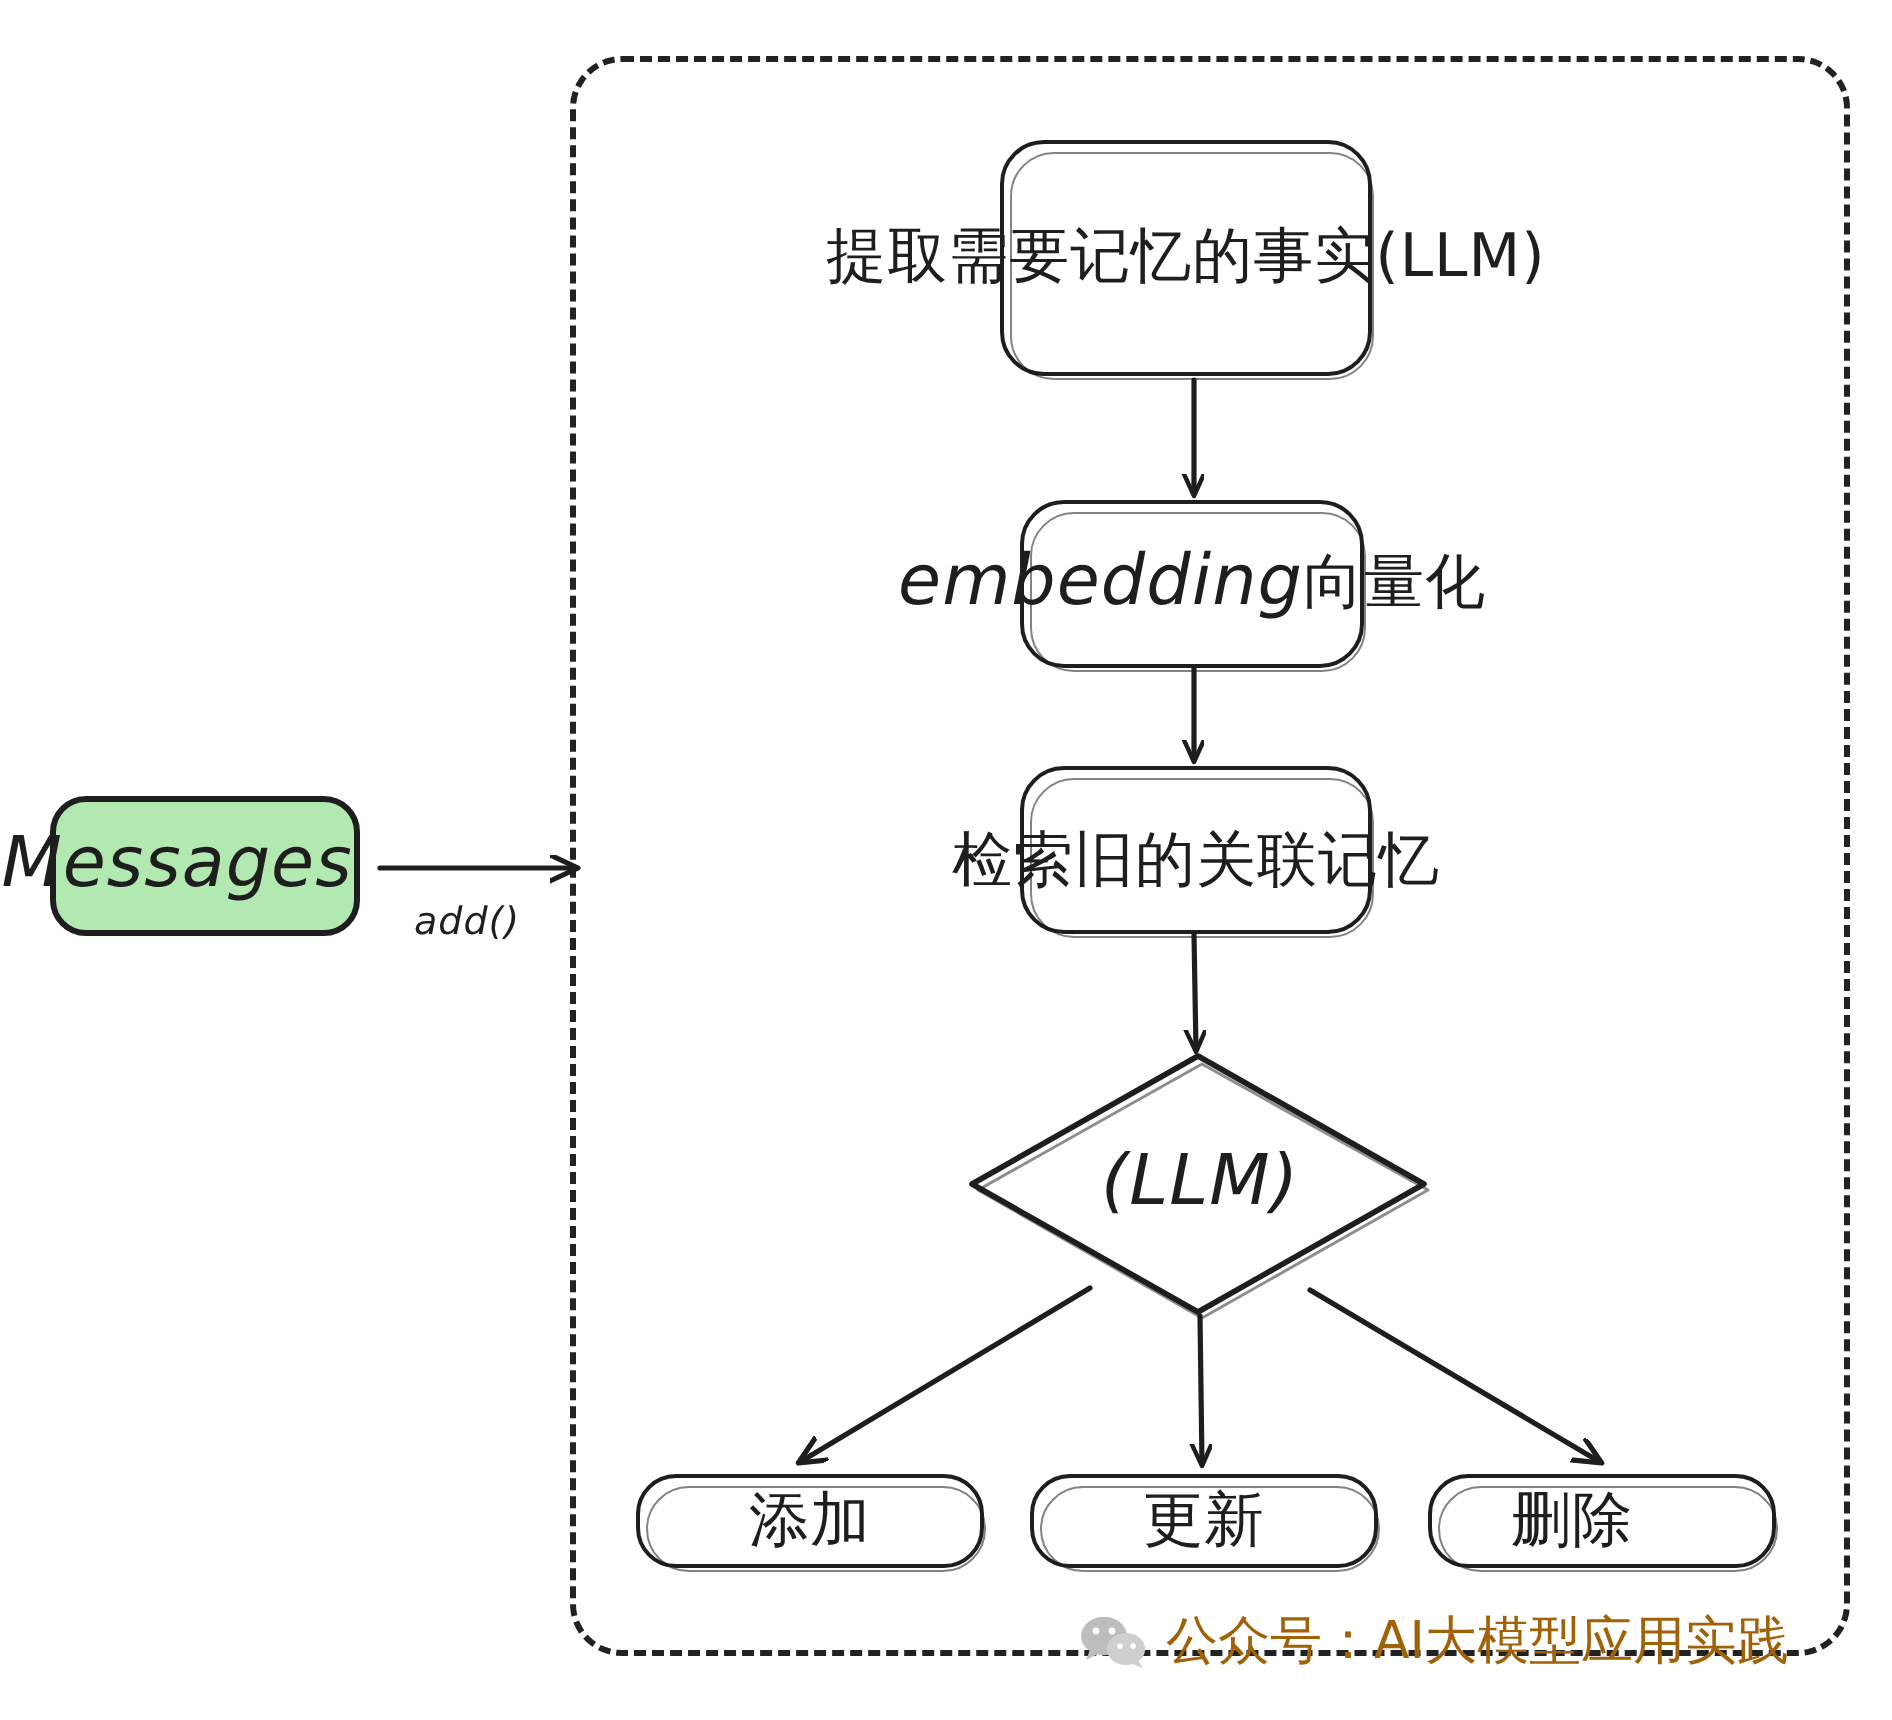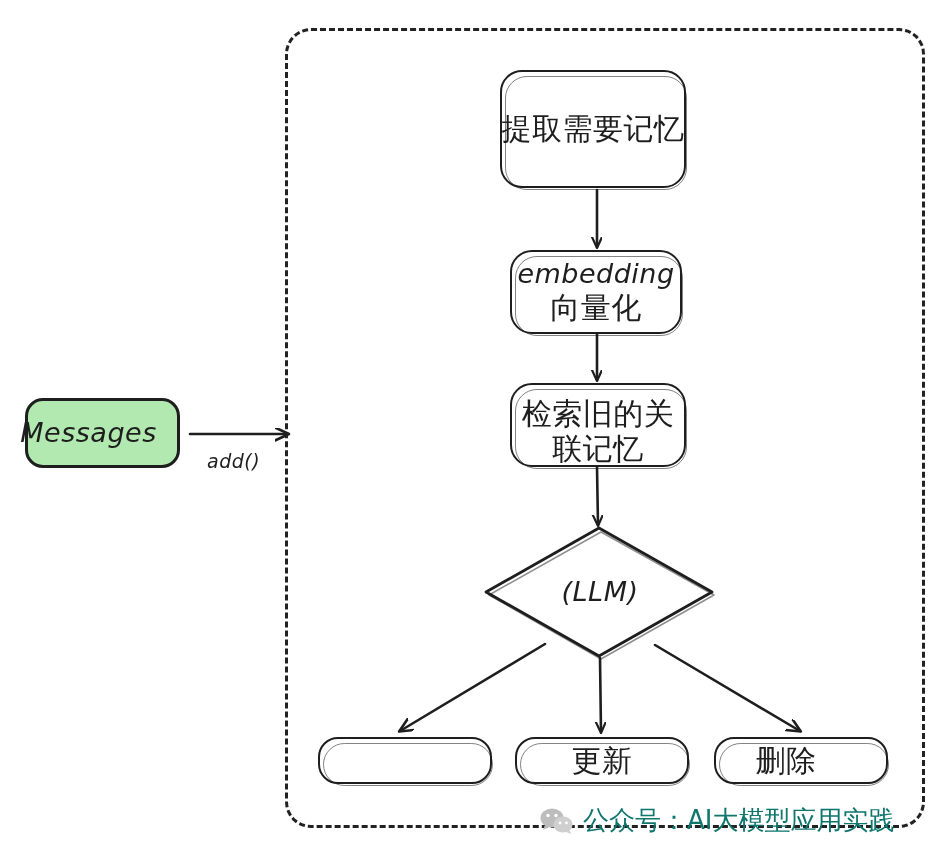--- a/index.html
+++ b/index.html
@@ -20,36 +20,35 @@
   #diagram-svg {
     position: absolute;
     left: 0;
     top: 0;
     width: 946px;
     height: 860px;
   }
   .node-label {
     position: absolute;
     display: flex;
-    flex-direction: column;
     align-items: center;
     justify-content: center;
     color: #1e1e1e;
     line-height: 1.18;
     pointer-events: none;
     white-space: pre;
   }
   .cn {
     font-family: "DejaVu Sans", sans-serif;
     font-size: 30px;
     letter-spacing: 0.5px;
   }
   .mono-hand {
     font-family: "DejaVu Sans", sans-serif;
-    font-size: 27px;
+    font-size: 35px;
     font-style: italic;
     letter-spacing: 0.5px;
   }
   .edge-label {
     position: absolute;
     color: #1e1e1e;
     font-family: "DejaVu Sans", sans-serif;
     font-size: 19px;
     font-style: italic;
     letter-spacing: 0.5px;
@@ -94,21 +93,21 @@
     left: 540px;
     top: 803px;
     display: flex;
     align-items: center;
     gap: 9px;
     color: #b8b8b8;
     font-family: "DejaVu Sans", sans-serif;
     font-size: 26px;
     white-space: nowrap;
   }
-  #watermark .wm-text { color: #0f766e; }
+  #watermark .wm-text { color: #a16207; }
   .wechat-icon { display: block; }
 </style>
 </head>
 <body>
 
 <div id="canvas">
 
   <div id="dashed-region"></div>
 
   <svg id="diagram-svg" viewBox="0 0 946 860" xmlns="http://www.w3.org/2000/svg">
@@ -147,39 +146,43 @@
     <span>Messages</span>
   </div>
 
   <div class="edge-label" style="left:207px; top:450px;">
     <span>add()</span>
   </div>
 
   <div class="box shadow" style="left:500px; top:70px; width:186px; height:118px;"></div>
   <div class="node-label cn" style="left:500px; top:70px; width:186px; height:118px;">
     <span>提取需要记忆</span>
+    <span>的事实(LLM)</span>
   </div>
 
   <div class="box shadow" style="left:510px; top:250px; width:172px; height:84px;"></div>
   <div class="node-label" style="left:510px; top:250px; width:172px; height:84px;">
     <span class="mono-hand">embedding</span>
     <span class="cn">向量化</span>
   </div>
 
   <div class="box shadow" style="left:510px; top:383px; width:176px; height:84px;"></div>
   <div class="node-label cn" style="left:510px; top:383px; width:176px; height:96px;">
     <span>检索旧的关</span>
     <span>联记忆</span>
   </div>
 
   <div class="node-label" style="left:486px; top:528px; width:228px; height:128px;">
     <span class="mono-hand">(LLM)</span>
   </div>
 
   <div class="box shadow" style="left:318px; top:737px; width:174px; height:47px; border-radius:20px;"></div>
+  <div class="node-label cn" style="left:318px; top:737px; width:174px; height:47px;">
+    <span>添加</span>
+  </div>
 
   <div class="box shadow" style="left:515px; top:737px; width:174px; height:47px; border-radius:20px;"></div>
   <div class="node-label cn" style="left:515px; top:737px; width:174px; height:47px;">
     <span>更新</span>
   </div>
 
   <div class="box shadow" style="left:714px; top:737px; width:174px; height:47px; border-radius:20px;"></div>
   <div class="node-label cn" style="left:699px; top:737px; width:174px; height:47px;">
     <span>删除</span>
   </div>

